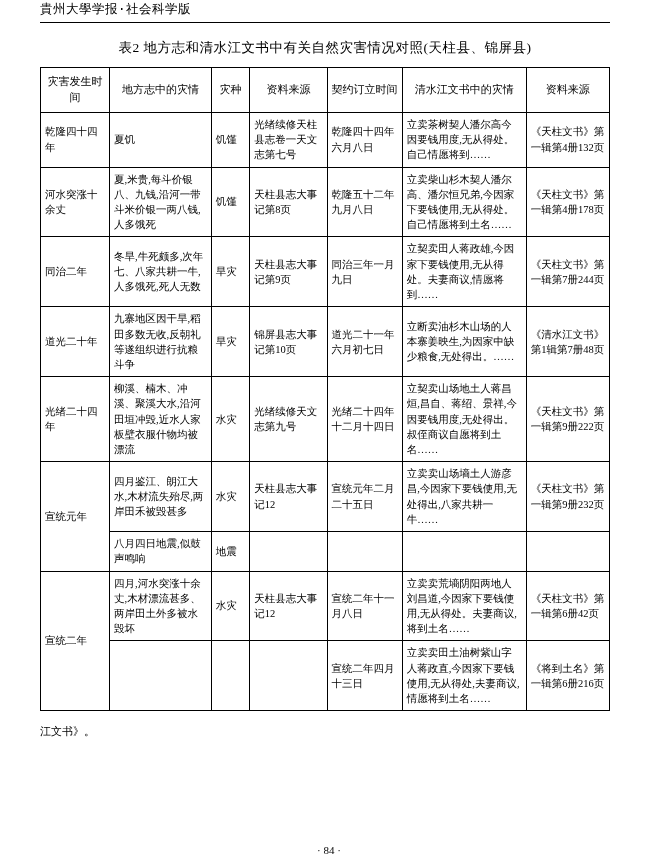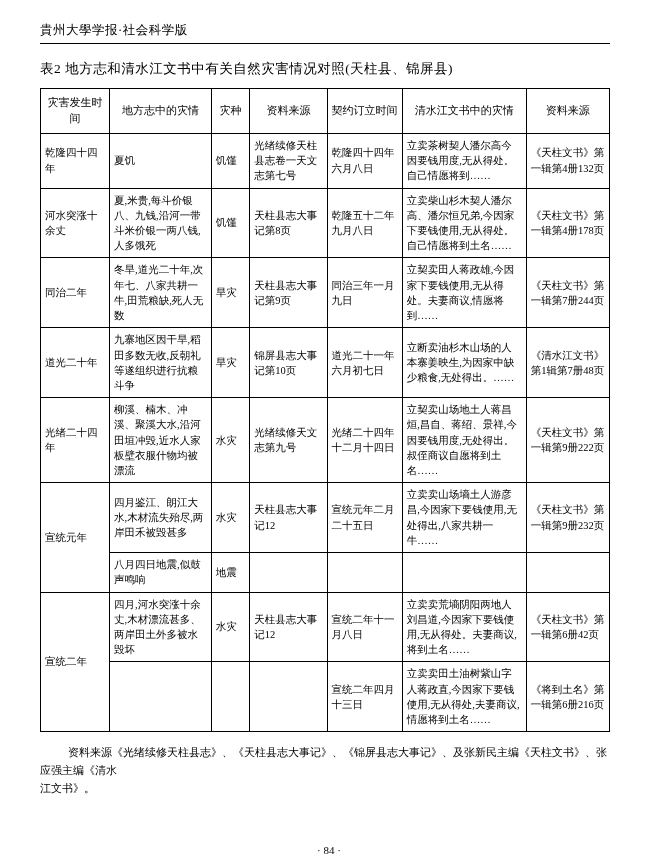--- a/index.html
+++ b/index.html
@@ -16,30 +16,31 @@
     overflow: hidden;
   }
   .page {
     position: relative;
     width: 650px;
     height: 866px;
     box-sizing: border-box;
     padding: 0 40px;
   }
   .header {
-    padding-top: 22px;
+    padding-top: 1px;
     font-size: 12.5px;
     letter-spacing: 0.5px;
-    font-family: Liberation Serif, serif;
+    font-family: Liberation Mono, monospace;
   }
   .header-rule {
     border-bottom: 1px solid #000;
     margin-top: 4px;
   }
   .title {
+    text-align: center;
     font-size: 13.5px;
     margin-top: 16px;
     margin-bottom: 10px;
     letter-spacing: 0.5px;
   }
   table.main {
     border-collapse: collapse;
     width: 100%;
     table-layout: fixed;
   }
@@ -139,21 +140,21 @@
         <td class="c">河水突涨十余丈</td>
         <td class="j">夏,米贵,每斗价银八、九钱,沿河一带斗米价银一两八钱,人多饿死</td>
         <td class="c">饥馑</td>
         <td class="c">天柱县志大事记第8页</td>
         <td class="c">乾隆五十二年九月八日</td>
         <td class="j">立卖柴山杉木契人潘尔高、潘尔恒兄弟,今因家下要钱使用,无从得处。自己情愿将到土名……</td>
         <td class="j">《天柱文书》第一辑第4册178页</td>
       </tr>
       <tr>
         <td class="c">同治二年</td>
-        <td class="j">冬旱,道光二十年,次年七、八家共耕一牛,田荒粮缺,死人无数</td>
+        <td class="j">冬旱,牛死颇多,次年七、八家共耕一牛,人多饿死,死人无数</td>
         <td class="c">旱灾</td>
         <td class="c">天柱县志大事记第9页</td>
         <td class="c">同治三年一月九日</td>
         <td class="j">立契卖田人蒋政雄,今因家下要钱使用,无从得处。夫妻商议,情愿将到……</td>
         <td class="j">《天柱文书》第一辑第7册244页</td>
       </tr>
       <tr>
         <td class="c">道光二十年</td>
         <td class="j">九寨地区因干旱,稻田多数无收,反朝礼等遂组织进行抗粮斗争</td>
         <td class="c">旱灾</td>
@@ -202,18 +203,17 @@
         <td class="c"></td>
         <td class="c"></td>
         <td class="c">宣统二年四月十三日</td>
         <td class="j">立卖卖田土油树紫山字人蒋政直,今因家下要钱使用,无从得处,夫妻商议,情愿将到土名……</td>
         <td class="j">《将到土名》第一辑第6册216页</td>
       </tr>
     </tbody>
   </table>
 
   <div class="footnote">
-    <span class="indent">资料来源《光绪续修天柱县志》、《天柱县志大事记》、《锦屏县志大事记》、及张新民主编《天柱文书》、张应强主编《清水</span>
     <span>江文书》。</span>
   </div>
 
   <div class="pagenum">· 84 ·</div>
 </div>
 
 </body></html>

